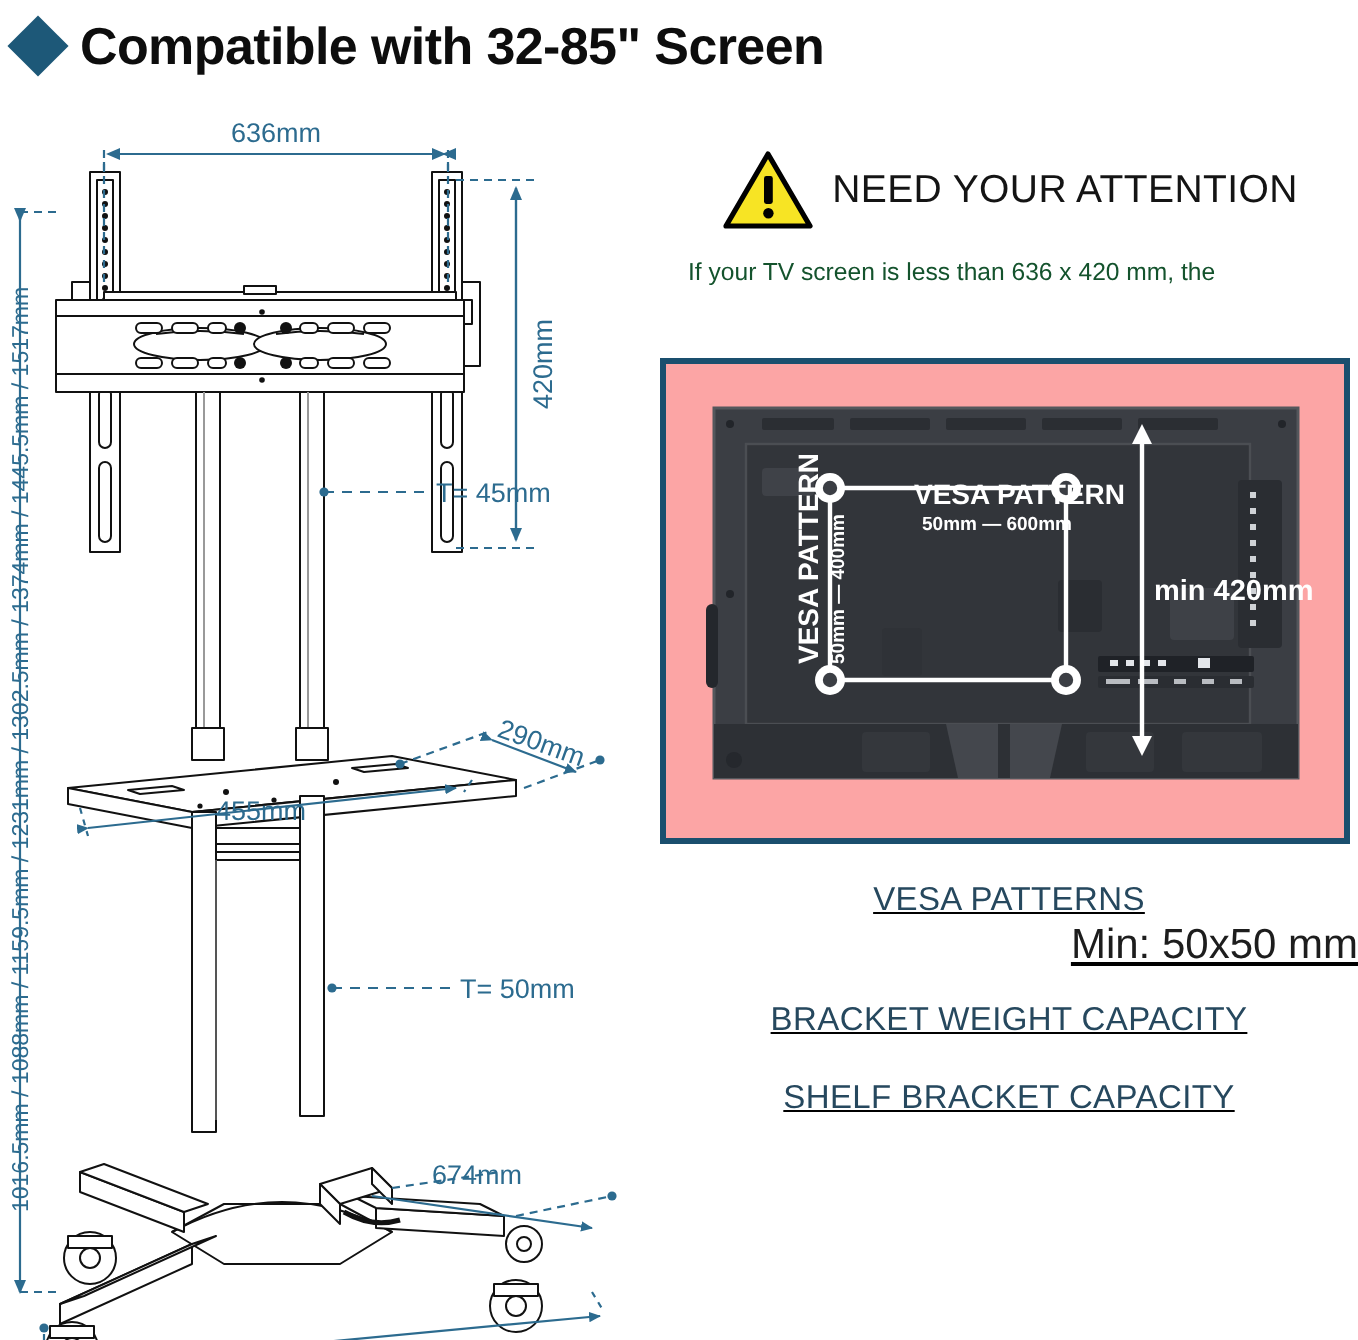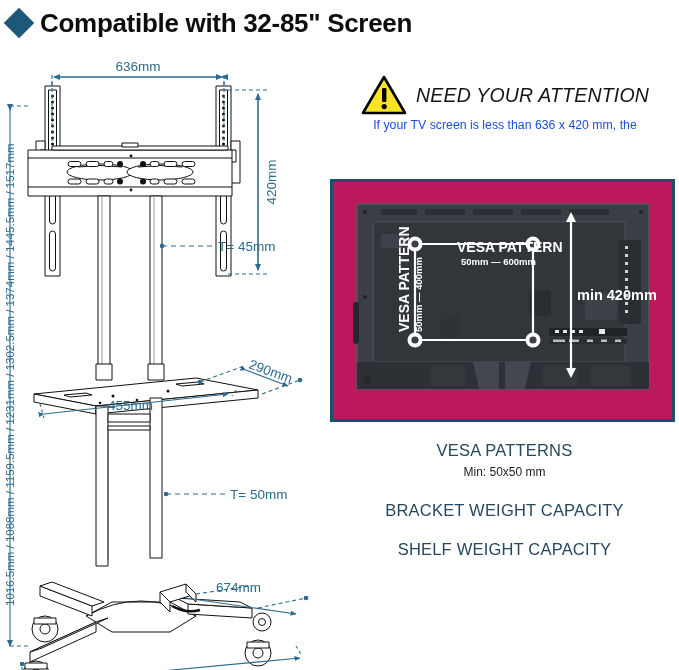--- a/index.html
+++ b/index.html
@@ -60,60 +60,61 @@
     width: 310px; height: 46px;
     display: flex; align-items: center; justify-content: center;
   }
   #warn-icon { width: 46px; height: 42px; flex: 0 0 auto; }
   #attention-title {
     font-size: 19.5px;
     color: #141414;
     margin-left: 9px;
     letter-spacing: .2px;
     white-space: nowrap;
-    font-style: italic;
   }
   #attention-body {
     position: absolute;
-    left: 14px; top: 71px;
+    left: 14px; top: 82px;
     width: 322px;
-    text-align: center;
+    text-align: left;
     font-size: 12.3px;
     line-height: 17px;
-    color: #1d4ed8;
+    color: #14532d;
   }
 
   
   #tv-box {
     position: absolute;
     left: 0px; top: 133px;
     width: 345px; height: 243px;
     border: 3px solid #1a4f6e;
-    background: #be185d;
+    background: #fca5a5;
   }
   #tv-svg { display: block; }
 
   
   #specs {
     position: absolute;
     left: 0; top: 395px;
     width: 349px;
     text-align: center;
+    text-decoration: underline;
   }
   .spec-group { margin-bottom: 12px; }
   .spec-head {
     font-size: 16.5px;
     color: #26485e;
     letter-spacing: .2px;
     margin-bottom: 2px;
   }
   .spec-val {
-    font-size: 12px;
+    font-size: 21px;
     color: #1d1d1d;
     line-height: 21px;
+    text-align: right;
   }
   #vesa-group { margin-bottom: 18px; }
   #bracket-group { margin-bottom: 20px; }
 </style>
 </head>
 <body>
 
 <div id="page">
 
   <div id="header">
@@ -449,18 +450,18 @@
       <div id="vesa-group" class="spec-group">
         <div class="spec-head">VESA PATTERNS</div>
         <div class="spec-val">Min: 50x50 mm</div>
       </div>
 
       <div id="bracket-group" class="spec-group">
         <div class="spec-head">BRACKET WEIGHT CAPACITY</div>
       </div>
 
       <div class="spec-group">
-        <div class="spec-head">SHELF WEIGHT CAPACITY</div>
+        <div class="spec-head">SHELF BRACKET CAPACITY</div>
       </div>
 
     </div>
   </div>
 </div>
 
 </body></html>

